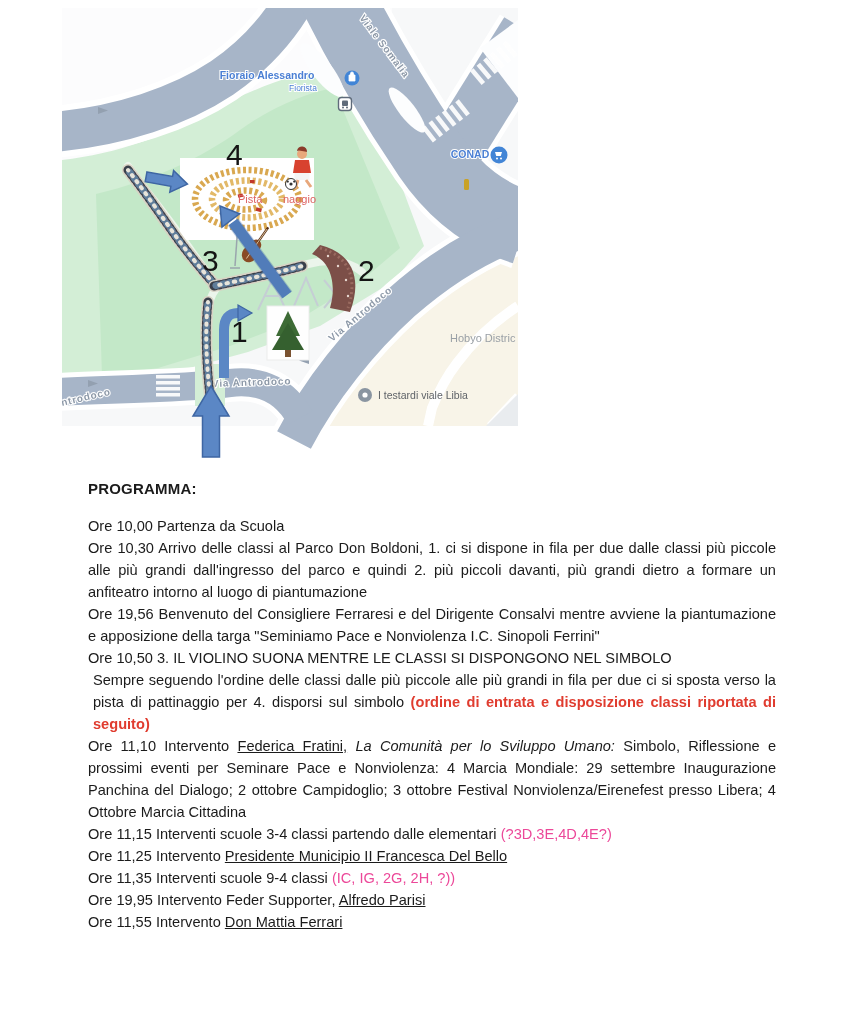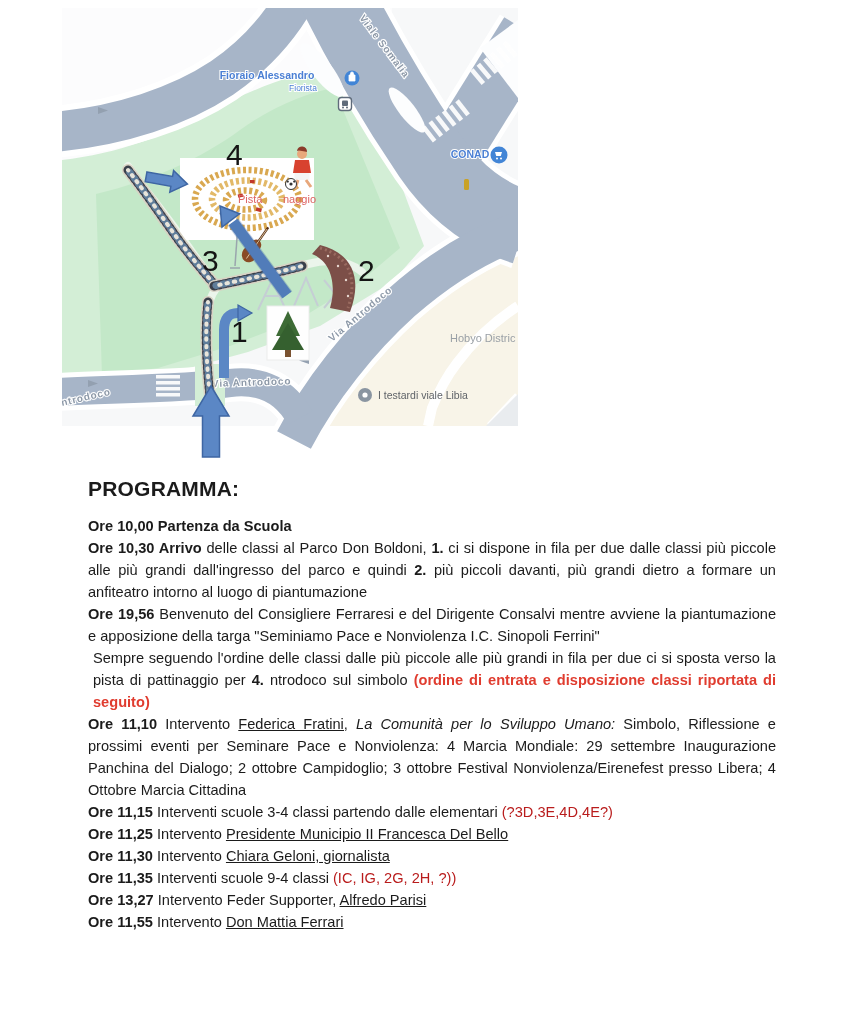--- a/index.html
+++ b/index.html
@@ -15,28 +15,28 @@
   .t-poi-blue{font:700 10.5px "Liberation Sans",sans-serif;fill:#4a7fd4;
             paint-order:stroke;stroke:#ffffff;stroke-width:2px;}
   .t-poi-sub{font:400 8.5px "Liberation Sans",sans-serif;fill:#4a7fd4;
             paint-order:stroke;stroke:#ffffff;stroke-width:1.8px;}
   .t-poi-grey{font:400 11px "Liberation Sans",sans-serif;fill:#9aa0a6;}
   .t-place{font:400 10.5px "Liberation Sans",sans-serif;fill:#5f6368;}
   .t-marker{font:400 30px "Liberation Sans",sans-serif;fill:#141414;}
   .t-rink{font:500 11px "Liberation Sans",sans-serif;fill:#dd6161;}
   
   .program{position:absolute;left:88px;top:478px;width:688px;font-size:14.6px;line-height:22px;}
-  .program h1{font-size:21px;line-height:22px;margin:0 0 15px 0;font-weight:700;letter-spacing:.2px;}
+  .program h1{font-size:15px;line-height:22px;margin:0 0 15px 0;font-weight:700;letter-spacing:.2px;}
   .program p{margin:0;text-align:justify;}
   .program p.indent{padding-left:5px;}
-  .b{font-weight:700;margin-top:39px;}
+  .b{font-weight:400;margin-top:39px;}
   .i{font-style:italic;}
   .iu{text-decoration:underline;}
   .u{text-decoration:underline;}
-  .red{color:#b91c1c;}
+  .red{color:#ec4899;}
   .redb{color:#e03c2f;font-weight:700;}
   .link{text-decoration:underline;word-break:break-all;}
 </style>
 </head>
 <body>
 
 <div class="map-wrap">
 <svg viewBox="0 0 456 450" xmlns="http://www.w3.org/2000/svg">
 
   <rect x="0" y="0" width="456" height="418" fill="#f7f8f9"></rect>
@@ -258,47 +258,47 @@
   </p>
 
   <p>
     <span class="b">Ore 10,30 Arrivo</span><span> delle classi al Parco Don Boldoni, </span><span class="b">1.</span><span> ci si dispone in fila per due dalle classi più piccole alle più grandi dall'ingresso del parco e quindi </span><span class="b">2.</span><span> più piccoli davanti, più grandi dietro a formare un anfiteatro intorno al luogo di piantumazione</span>
   </p>
 
   <p>
     <span class="b">Ore 19,56</span><span> Benvenuto del Consigliere Ferraresi e del Dirigente Consalvi mentre avviene la piantumazione e apposizione della targa "Seminiamo Pace e Nonviolenza I.C. Sinopoli Ferrini"</span>
   </p>
 
+  <p>
+    <span class="b">Ore 10,50 3. IL VIOLINO SUONA MENTRE LE CLASSI SI DISPONGONO NEL SIMBOLO</span>
+  </p>
 
   <p class="indent">
-    <span>Sempre seguendo l'ordine delle classi dalle più piccole alle più grandi in fila per due ci si sposta verso la pista di pattinaggio per </span><span class="b">4.</span><span> ntrodoco sul simbolo </span><span class="redb">(ordine di entrata e disposizione classi riportata di seguito)</span>
+    <span>Sempre seguendo l'ordine delle classi dalle più piccole alle più grandi in fila per due ci si sposta verso la pista di pattinaggio per </span><span class="b">4.</span><span> disporsi sul simbolo </span><span class="redb">(ordine di entrata e disposizione classi riportata di seguito)</span>
   </p>
 
   <p>
     <span class="b">Ore 11,10</span><span> Intervento </span><span class="iu">Federica Fratini,</span><span class="i"> La Comunità per lo Sviluppo Umano:</span><span> Simbolo, Riflessione e prossimi eventi per Seminare Pace e Nonviolenza: 4 Marcia Mondiale: 29 settembre Inaugurazione Panchina del Dialogo; 2 ottobre Campidoglio; 3 ottobre Festival Nonviolenza/Eirenefest presso Libera; 4 Ottobre Marcia Cittadina</span>
   </p>
 
   <p>
     <span class="b">Ore 11,15</span><span> Interventi scuole 3-4 classi partendo dalle elementari </span><span class="red">(?3D,3E,4D,4E?)</span>
   </p>
 
   <p>
     <span class="b">Ore 11,25</span><span> Intervento </span><span class="u">Presidente Municipio II Francesca Del Bello</span>
   </p>
 
-  <p>
-    <span class="b">Ore 11,30</span><span> Intervento </span><span class="u">Chiara Geloni, giornalista</span>
-  </p>
 
   <p>
     <span class="b">Ore 11,35</span><span> Interventi scuole 9-4 classi </span><span class="red">(IC, IG, 2G, 2H, ?))</span>
   </p>
 
   <p>
-    <span class="b">Ore 13,27</span><span> Intervento Feder Supporter, </span><span class="u">Alfredo Parisi</span>
+    <span class="b">Ore 19,95</span><span> Intervento Feder Supporter, </span><span class="u">Alfredo Parisi</span>
   </p>
 
   <p>
     <span class="b">Ore 11,55</span><span> Intervento </span><span class="u">Don Mattia Ferrari</span>
   </p>
 
 
   <p class="indent">
     
   </p>

